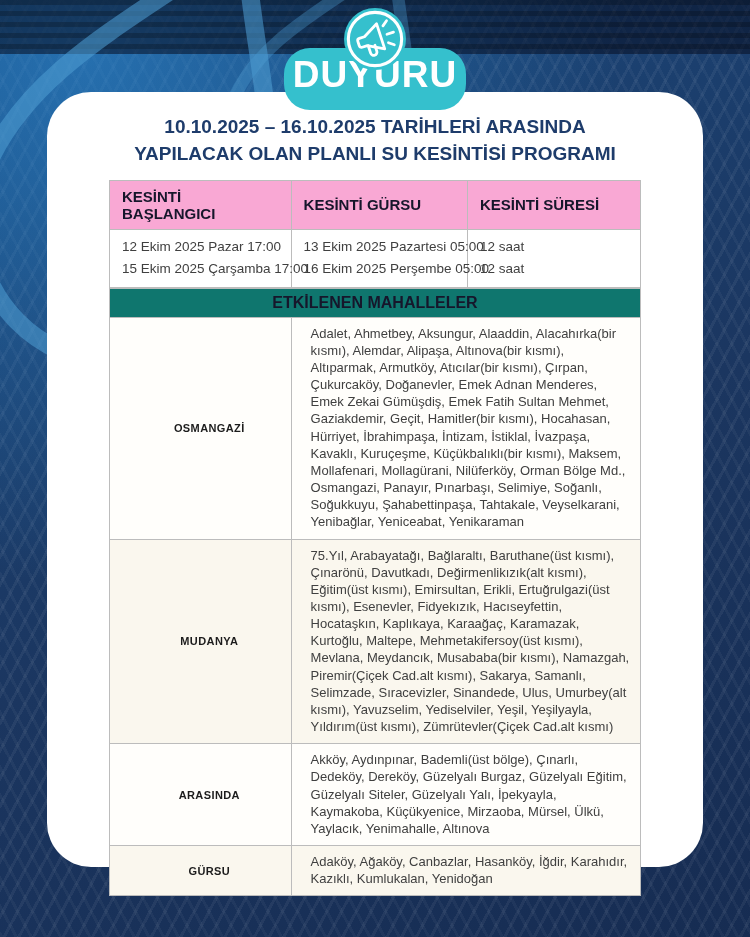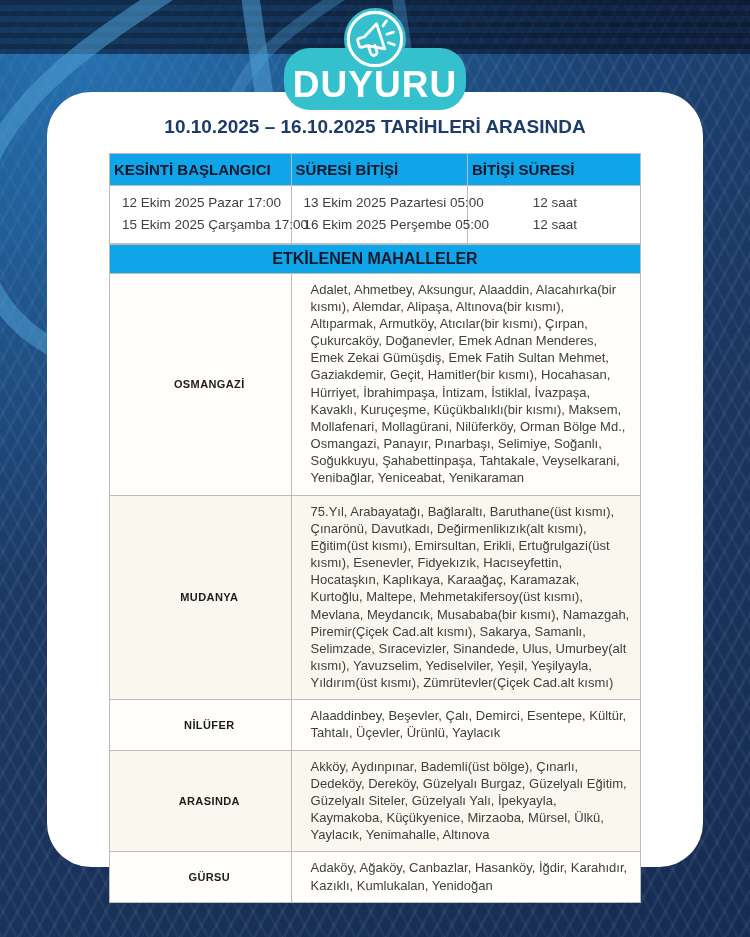--- a/index.html
+++ b/index.html
@@ -27,21 +27,21 @@
   .badge-circle{
     position:absolute;left:344px;top:8px;width:62px;height:62px;border-radius:50%;
     background:#35c0cd;z-index:3;
   }
   .badge-pill{
     position:absolute;left:284px;top:48px;width:182px;height:62px;border-radius:26px;
     background:#35c0cd;z-index:2;display:flex;align-items:flex-end;justify-content:center;
   }
   .badge-pill span{
     color:#ffffff;font-weight:bold;font-size:37px;letter-spacing:1px;line-height:1;
-    padding-bottom:7px;
+    padding-bottom:17px;
   }
 
   .card{
     position:absolute;left:47px;top:92px;width:656px;height:775px;
     background:#ffffff;border-radius:44px;box-sizing:border-box;
     padding:22px 62px 26px 62px;z-index:1;
   }
   .page-title{
     text-align:center;color:#1e3c6b;font-weight:bold;font-size:19px;line-height:1.42;
     margin:0 0 12px 0;
@@ -49,30 +49,30 @@
   table.info{
     width:100%;border-collapse:collapse;table-layout:fixed;
   }
   table.info col.c1{width:34.2%;}
   table.info col.c2{width:33.2%;}
   table.info col.c3{width:32.6%;}
   table.info th, table.info td{
     border:1px solid #bcbcbc;box-sizing:border-box;padding-left:19px;
   }
   tr.head th{
-    background:#0ea5e9;color:#16162b;font-size:15px;font-weight:bold;
-    text-align:left;padding:7px 4px;margin-left:28px;
+    background:#f9a8d4;color:#16162b;font-size:15px;font-weight:bold;
+    text-align:left;padding:7px 12px;margin-left:28px;
   }
   tr.dates td{
     background:#ffffff;color:#404040;font-size:13.5px;vertical-align:top;
     padding:6px 10px 7px 12px;
   }
-  tr.dates td div{line-height:1.62;white-space:nowrap;text-align:center;}
+  tr.dates td div{line-height:1.62;white-space:nowrap;}
   tr.section td{
-    background:#0ea5e9;color:#16162b;font-size:16px;font-weight:bold;
+    background:#0f766e;color:#16162b;font-size:16px;font-weight:bold;
     text-align:center;padding:5px 6px;
   }
   td.dname{
     text-align:center;vertical-align:middle;color:#1c1c1c;
     font-size:11px;font-weight:bold;letter-spacing:.4px;
   }
   td.dlist{
     color:#404040;font-size:13px;line-height:1.32;padding:7px 8px 8px 11px;
     vertical-align:middle;
   }
@@ -109,33 +109,34 @@
     </svg>
   </div>
   <div class="badge-pill">
     <span>DUYURU</span>
   </div>
 </div>
 
 <div class="card">
   <h1 class="page-title">
     <span>10.10.2025 – 16.10.2025 TARİHLERİ ARASINDA</span><br>
+    <span>YAPILACAK OLAN PLANLI SU KESİNTİSİ PROGRAMI</span>
   </h1>
 
   <table class="info">
     <colgroup>
         <col class="c1">
         <col class="c2">
         <col class="c3">
       </colgroup>
     <tbody>
       <tr class="head">
         <th>KESİNTİ BAŞLANGICI</th>
-        <th>SÜRESİ BİTİŞİ</th>
-        <th>BİTİŞİ SÜRESİ</th>
+        <th>KESİNTİ GÜRSU</th>
+        <th>KESİNTİ SÜRESİ</th>
       </tr>
       <tr class="dates">
         <td>
           <div>12 Ekim 2025 Pazar 17:00</div>
           <div>15 Ekim 2025 Çarşamba 17:00</div>
         </td>
         <td>
           <div>13 Ekim 2025 Pazartesi 05:00</div>
           <div>16 Ekim 2025 Perşembe 05:00</div>
         </td>
@@ -158,24 +159,20 @@
       </tr>
       <tr class="district">
         <td class="dname">OSMANGAZİ</td>
         <td class="dlist" colspan="2">Adalet, Ahmetbey, Aksungur, Alaaddin, Alacahırka(bir kısmı), Alemdar, Alipaşa, Altınova(bir kısmı), Altıparmak, Armutköy, Atıcılar(bir kısmı), Çırpan, Çukurcaköy, Doğanevler, Emek Adnan Menderes, Emek Zekai Gümüşdiş, Emek Fatih Sultan Mehmet, Gaziakdemir, Geçit, Hamitler(bir kısmı), Hocahasan, Hürriyet, İbrahimpaşa, İntizam, İstiklal, İvazpaşa, Kavaklı, Kuruçeşme, Küçükbalıklı(bir kısmı), Maksem, Mollafenari, Mollagürani, Nilüferköy, Orman Bölge Md., Osmangazi, Panayır, Pınarbaşı, Selimiye, Soğanlı, Soğukkuyu, Şahabettinpaşa, Tahtakale, Veyselkarani, Yenibağlar, Yeniceabat, Yenikaraman</td>
       </tr>
       <tr class="district">
         <td class="dname">MUDANYA</td>
         <td class="dlist" colspan="2">75.Yıl, Arabayatağı, Bağlaraltı, Baruthane(üst kısmı), Çınarönü, Davutkadı, Değirmenlikızık(alt kısmı), Eğitim(üst kısmı), Emirsultan, Erikli, Ertuğrulgazi(üst kısmı), Esenevler, Fidyekızık, Hacıseyfettin, Hocataşkın, Kaplıkaya, Karaağaç, Karamazak, Kurtoğlu, Maltepe, Mehmetakifersoy(üst kısmı), Mevlana, Meydancık, Musababa(bir kısmı), Namazgah, Piremir(Çiçek Cad.alt kısmı), Sakarya, Samanlı, Selimzade, Sıracevizler, Sinandede, Ulus, Umurbey(alt kısmı), Yavuzselim, Yediselviler, Yeşil, Yeşilyayla, Yıldırım(üst kısmı), Zümrütevler(Çiçek Cad.alt kısmı)</td>
       </tr>
       <tr class="district">
-        <td class="dname">NİLÜFER</td>
-        <td class="dlist" colspan="2">Alaaddinbey, Beşevler, Çalı, Demirci, Esentepe, Kültür, Tahtalı, Üçevler, Ürünlü, Yaylacık</td>
-      </tr>
-      <tr class="district">
         <td class="dname">ARASINDA</td>
         <td class="dlist" colspan="2">Akköy, Aydınpınar, Bademli(üst bölge), Çınarlı, Dedeköy, Dereköy, Güzelyalı Burgaz, Güzelyalı Eğitim, Güzelyalı Siteler, Güzelyalı Yalı, İpekyayla, Kaymakoba, Küçükyenice, Mirzaoba, Mürsel, Ülkü, Yaylacık, Yenimahalle, Altınova</td>
       </tr>
       <tr class="district">
         <td class="dname">GÜRSU</td>
         <td class="dlist" colspan="2">Adaköy, Ağaköy, Canbazlar, Hasanköy, İğdir, Karahıdır, Kazıklı, Kumlukalan, Yenidoğan</td>
       </tr>
 
     </tbody>
   </table>

